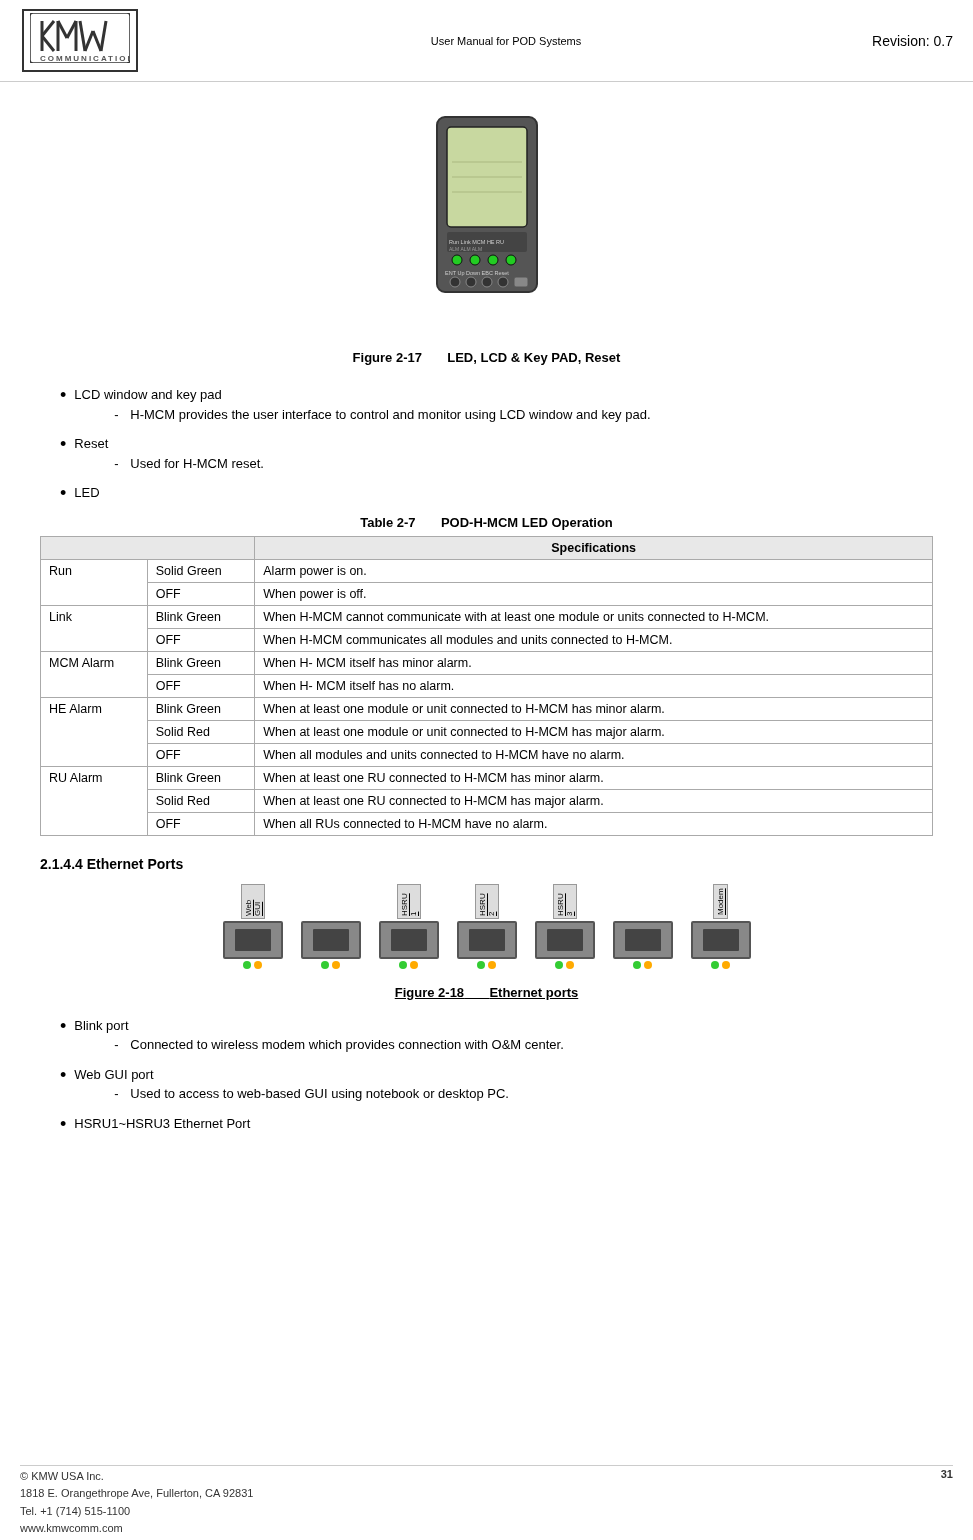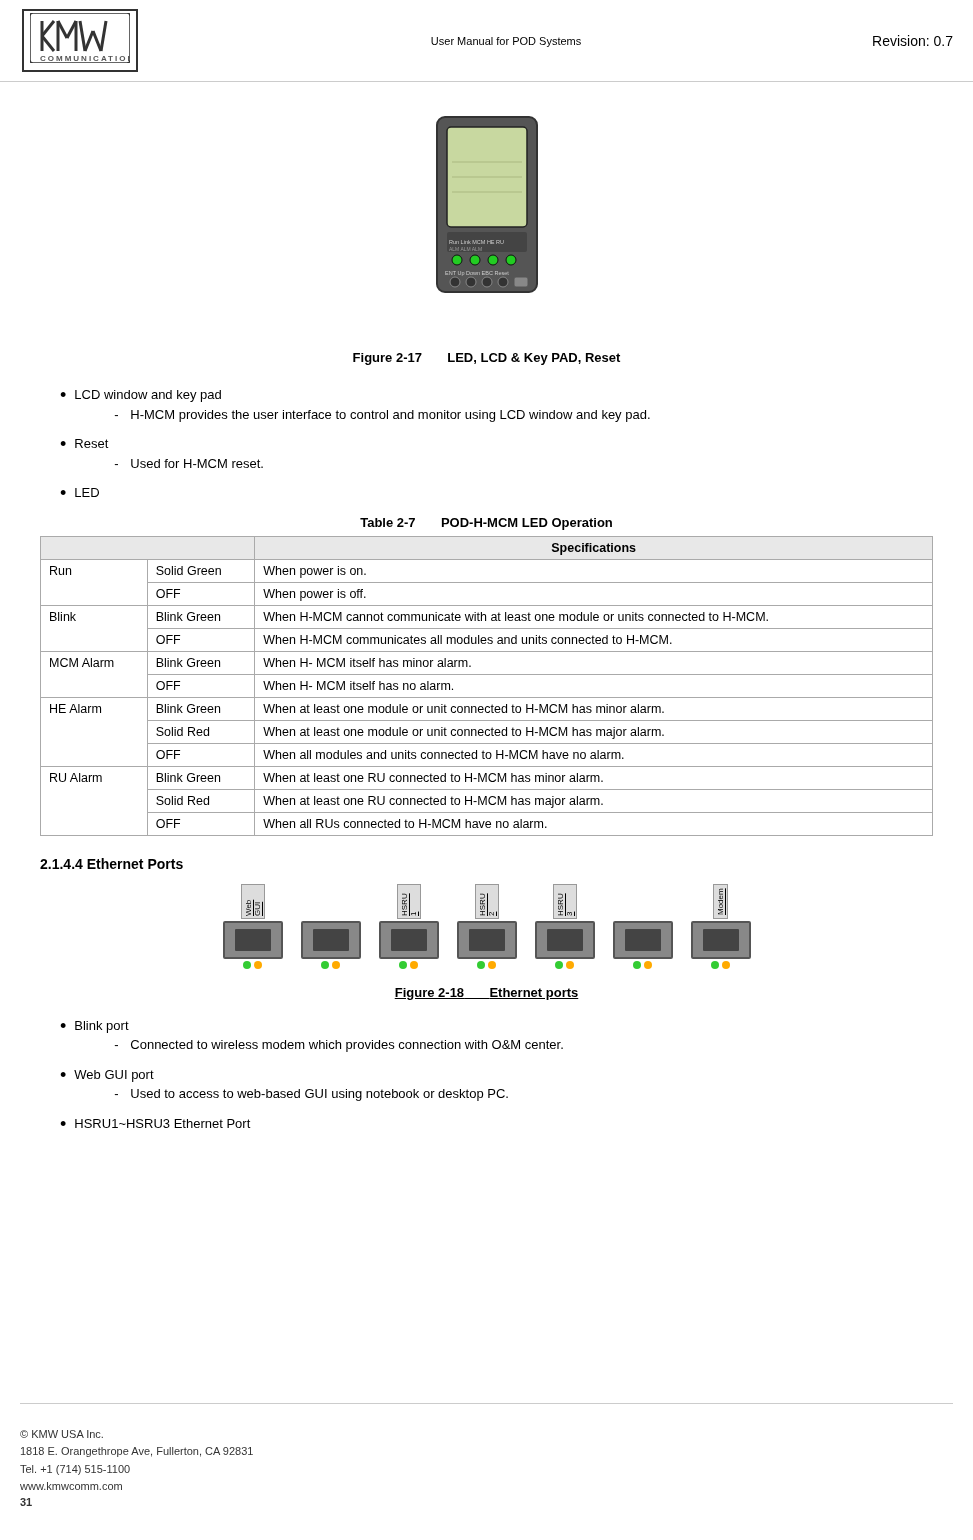--- a/index.html
+++ b/index.html
@@ -179,30 +179,29 @@
     .eth-led-orange {
       width: 8px;
       height: 8px;
       background: #fa0;
       border-radius: 50%;
     }
 
     
     .footer {
       position: absolute;
-      bottom: 32px;
+      bottom: 2px;
       left: 20px;
       right: 20px;
       display: flex;
       justify-content: space-between;
       font-size: 11px;
       color: #333;
       border-top: 1px solid #ccc;
-      padding-top: 22px;
-      flex-direction: column;
+      padding-top: 2px;
     }
     .footer-left {
       line-height: 1.6;
     }
     .footer-right {
       font-size: 11px;
       font-weight: bold;
     }
 
     
@@ -319,28 +318,28 @@
       <thead>
         <tr>
           <th colspan="2"></th>
           <th>Specifications</th>
         </tr>
       </thead>
       <tbody id="led-table-body">
       <tr>
             <td class="row-label" rowspan="2">Run</td>
             <td>Solid Green</td>
-            <td>When power is on.</td>
+            <td>Alarm power is on.</td>
           </tr>
           <tr>
             <td>OFF</td>
             <td>When power is off.</td>
           </tr>
           <tr>
-            <td class="row-label" rowspan="2">Blink</td>
+            <td class="row-label" rowspan="2">Link</td>
             <td>Blink Green</td>
             <td>When H-MCM cannot communicate with at least one module or units connected to H-MCM.</td>
           </tr>
           <tr>
             <td>OFF</td>
             <td>When H-MCM communicates all modules and units connected to H-MCM.</td>
           </tr>
           <tr>
             <td class="row-label" rowspan="2">MCM Alarm</td>
             <td>Blink Green</td>

